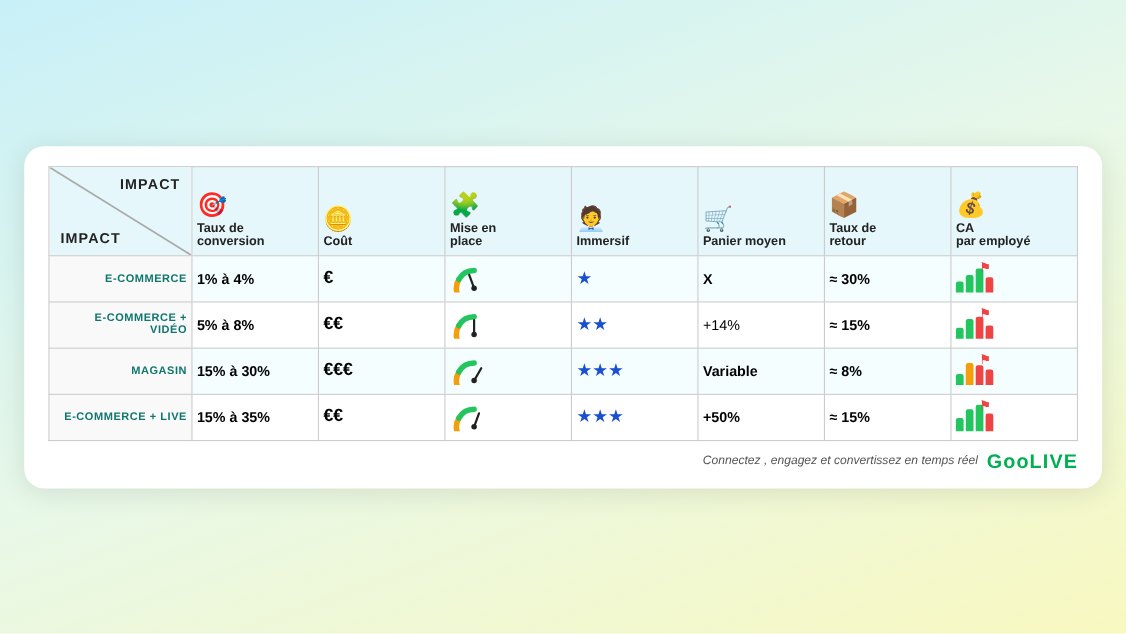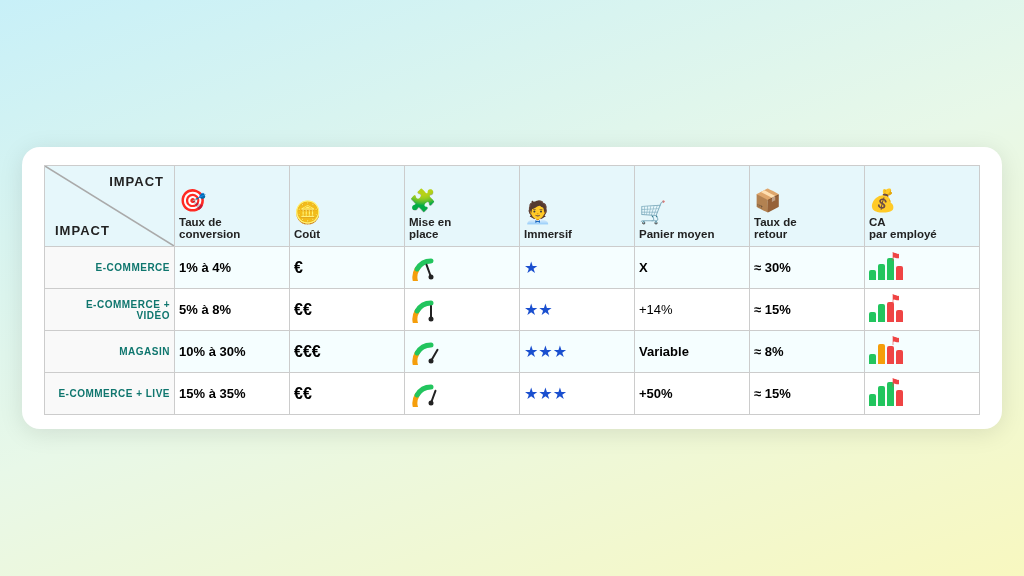--- a/index.html
+++ b/index.html
@@ -241,21 +241,21 @@
           <td><div class="bar-chart" style="position:relative;">
               <div class="bar" style="height:10px;background:#22c55e;"></div>
               <div class="bar" style="height:18px;background:#22c55e;"></div>
               <div class="bar" style="height:20px;background:#ef4444;"></div>
               <div class="bar" style="height:12px;background:#ef4444;"></div>
               <span style="position:absolute;top:-2px;right:2px;color:#ef4444;font-size:12px;">⚑</span>
             </div></td>
         </tr>
         <tr class="row-even">
           <td class="row-label">MAGASIN</td>
-          <td style="font-weight: 700;">10% à 30%</td>
+          <td style="font-weight: 700;">15% à 30%</td>
           <td style="font-weight: 700; font-size: 16px;">€€€</td>
           <td><svg width="44" height="26" viewBox="0 0 44 26">
     <path d="M22,38 A16,16 0 0,1 8.14359353944898,30" stroke="#ef4444" stroke-width="5" fill="none" stroke-linecap="round"></path>
     <path d="M8.14359353944898,30 A16,16 0 0,1 8.143593539448982,13.999999999999998" stroke="#f59e0b" stroke-width="5" fill="none" stroke-linecap="round"></path>
     <path d="M8.143593539448982,13.999999999999998 A16,16 0 0,1 21.999999999999996,6" stroke="#22c55e" stroke-width="5" fill="none" stroke-linecap="round"></path>
     <line x1="22" y1="22" x2="28.5" y2="10.741669750802298" stroke="#222" stroke-width="2" stroke-linecap="round"></line>
     <circle cx="22" cy="22" r="2.5" fill="#222"></circle>
   </svg></td>
           <td><span class="star">★★★</span></td>
           <td style="font-weight: 700; margin-top: 28px;">Variable</td>
@@ -286,13 +286,19 @@
               <div class="bar" style="height:12px;background:#22c55e;"></div>
               <div class="bar" style="height:20px;background:#22c55e;"></div>
               <div class="bar" style="height:24px;background:#22c55e;"></div>
               <div class="bar" style="height:16px;background:#ef4444;"></div>
               <span style="position:absolute;top:-2px;right:2px;color:#ef4444;font-size:12px;">⚑</span>
             </div></td>
         </tr>
       </tbody>
   </table>
 
+  <div class="footer">
+    <span class="footer-text">Connectez , engagez et convertissez en temps réel</span>
+    <span class="brand">
+      <span>Goo</span><span style="color:#00b050">LIVE</span>
+    </span>
+  </div>
 </div>
 
 </body></html>

